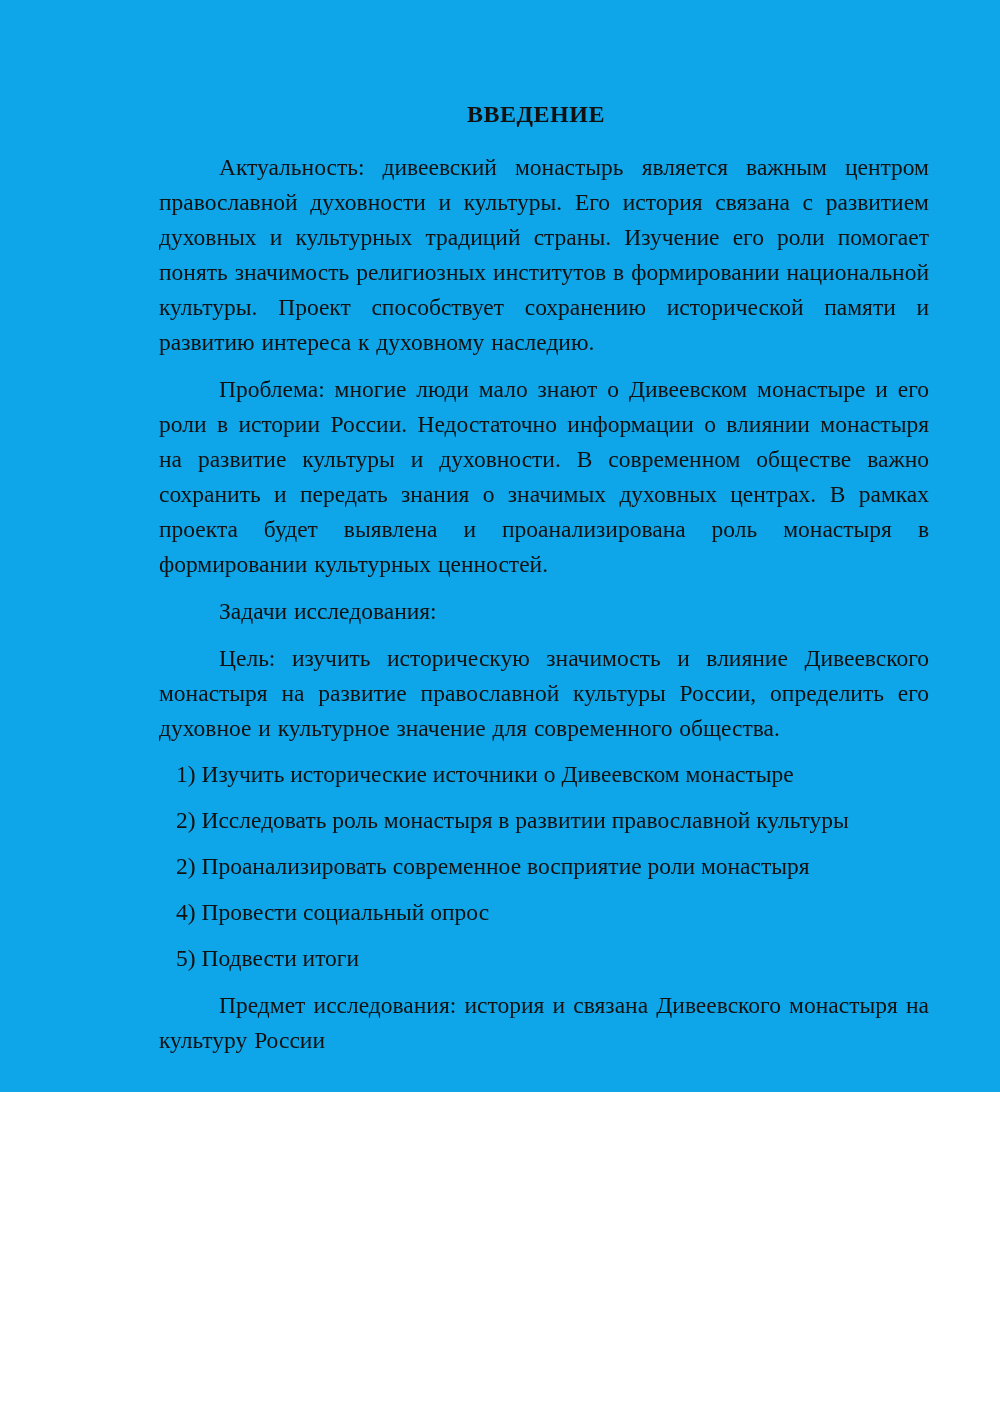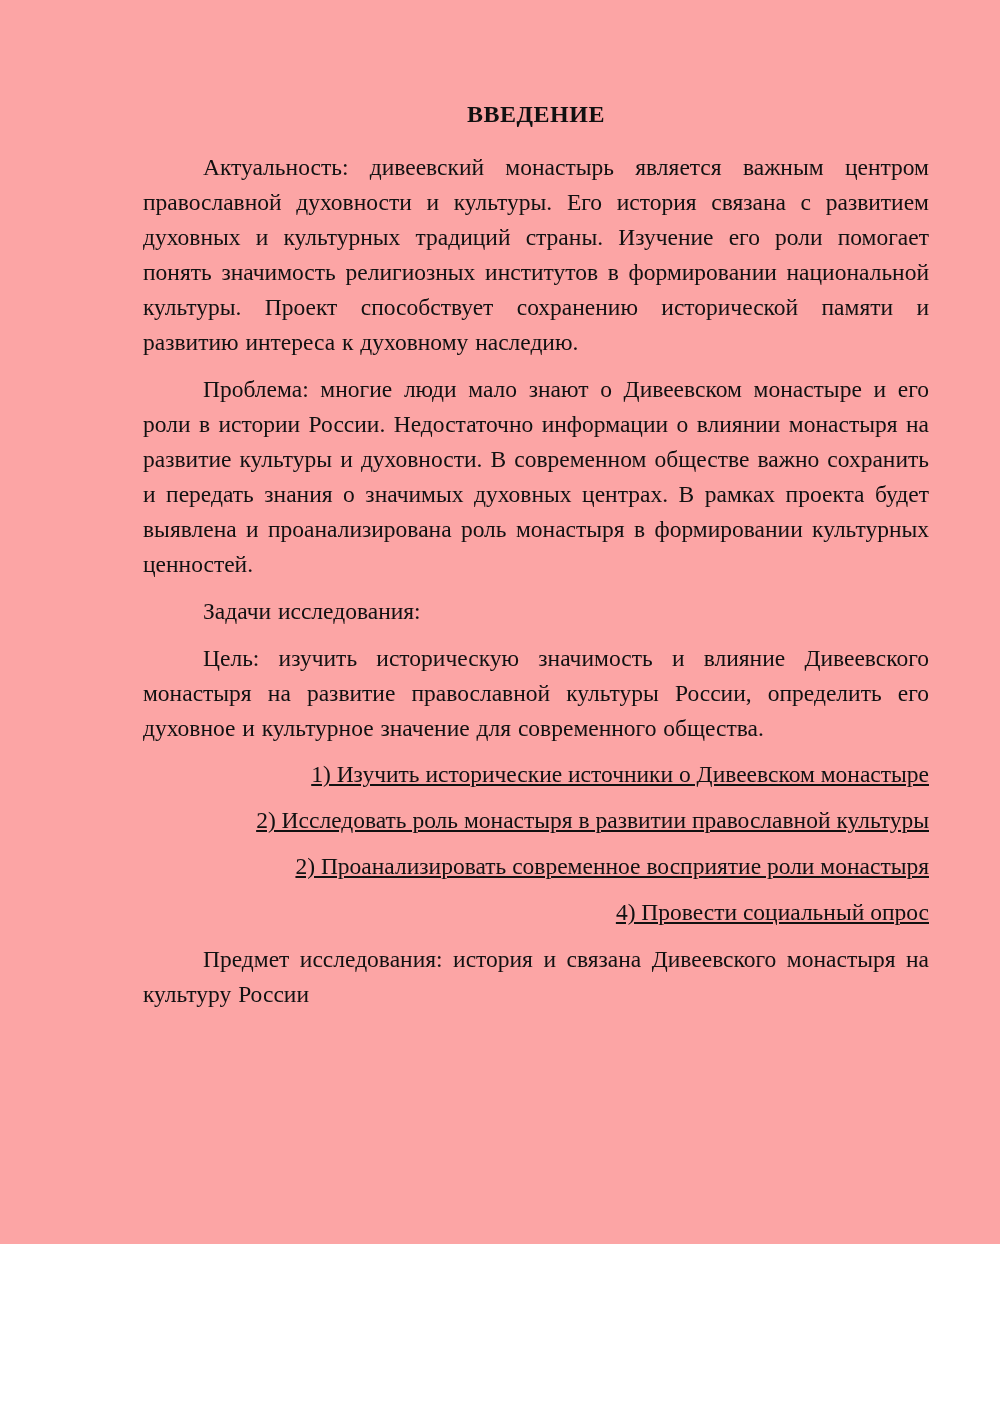--- a/index.html
+++ b/index.html
@@ -3,58 +3,57 @@
 <meta charset="utf-8">
 <style>
   html, body {
     margin: 0;
     padding: 0;
     background: #ffffff;
   }
   .page {
     position: relative;
     width: 1000px;
-    height: 1244px;
-    background: #fca5a5;
+    height: 1092px;
+    background: #0ea5e9;
     font-family: "Liberation Serif", "DejaVu Serif", serif;
     color: #111111;
     overflow: hidden;
   }
   .content {
     position: absolute;
     left: 143px;
     top: 97px;
     width: 786px;
   }
   .heading {
     margin: 0 0 18px 0;
     font-size: 24px;
     line-height: 35px;
     font-weight: bold;
     text-align: center;
     letter-spacing: 0.5px;
   }
   .para {
-    margin: 12px 0 0 0;
+    margin: 12px 0 0 16px;
     font-size: 23.5px;
     line-height: 35px;
     text-align: justify;
     text-indent: 60px;
     word-spacing: 1px;
   }
   .para.first {
     margin-top: 0;
   }
   .task {
     margin: 11px 0 0 0;
     padding-left: 33px;
     font-size: 23.5px;
     line-height: 35px;
-    text-align: right;
-    text-decoration: underline;
+    text-align: left;
   }
   .page-number {
     position: absolute;
     left: 143px;
     top: 1330px;
     width: 786px;
     font-size: 22px;
     line-height: 35px;
     text-align: center;
     color: #4d4d4d;
@@ -77,20 +76,21 @@
     <p class="para">Цель: изучить историческую значимость и влияние Дивеевского монастыря на развитие православной культуры России, определить его духовное и культурное значение для современного общества.</p>
 
     <p class="task">1) Изучить исторические источники о Дивеевском монастыре</p>
 
     <p class="task">2) Исследовать роль монастыря в развитии православной культуры</p>
 
     <p class="task">2) Проанализировать современное восприятие роли монастыря</p>
 
     <p class="task">4) Провести социальный опрос</p>
 
+    <p class="task">5) Подвести итоги</p>
 
 
     <p class="para">Предмет исследования: история и связана Дивеевского монастыря на культуру России</p>
 
 
   </div>
 
   <div class="page-number">3</div>
 </div>
 

